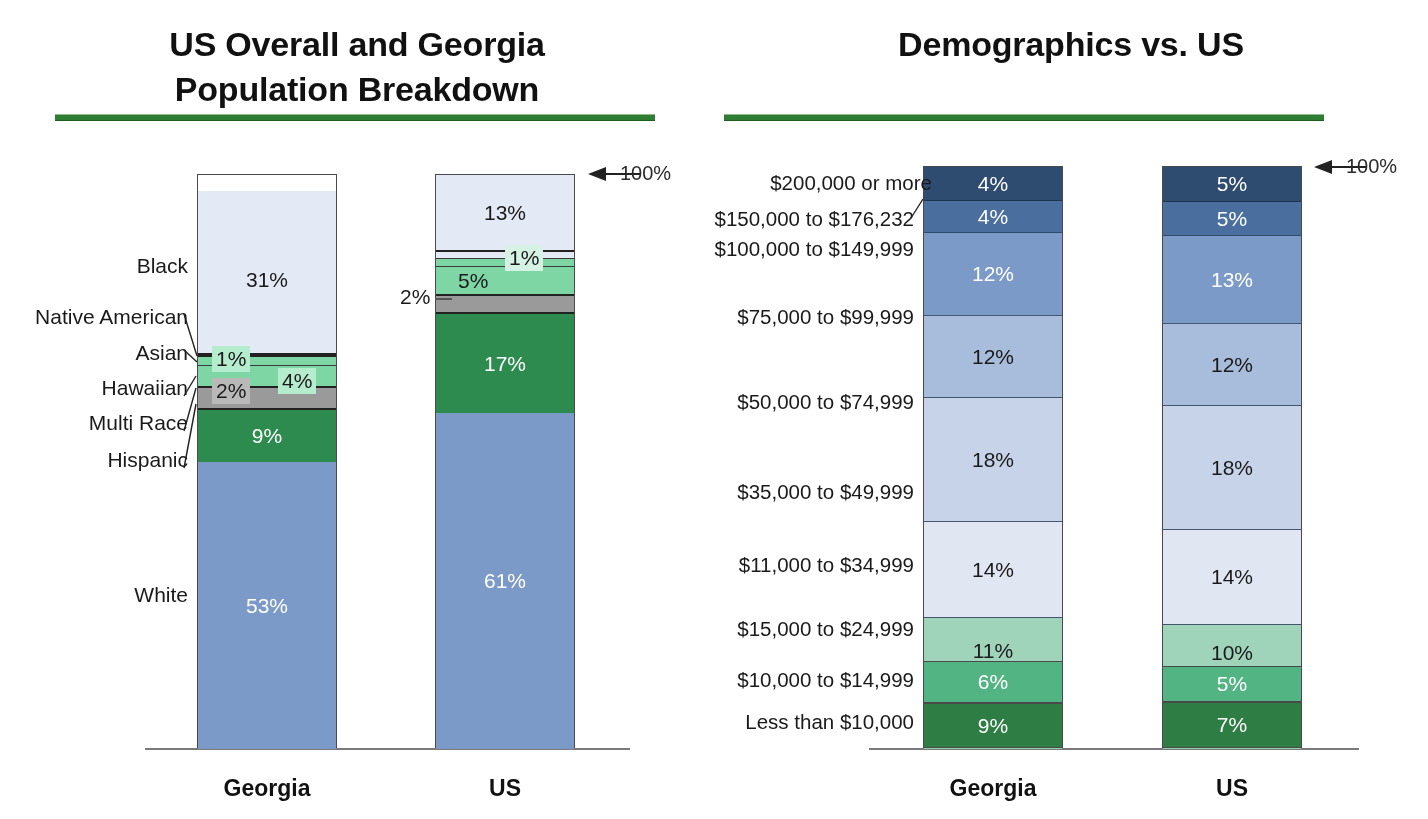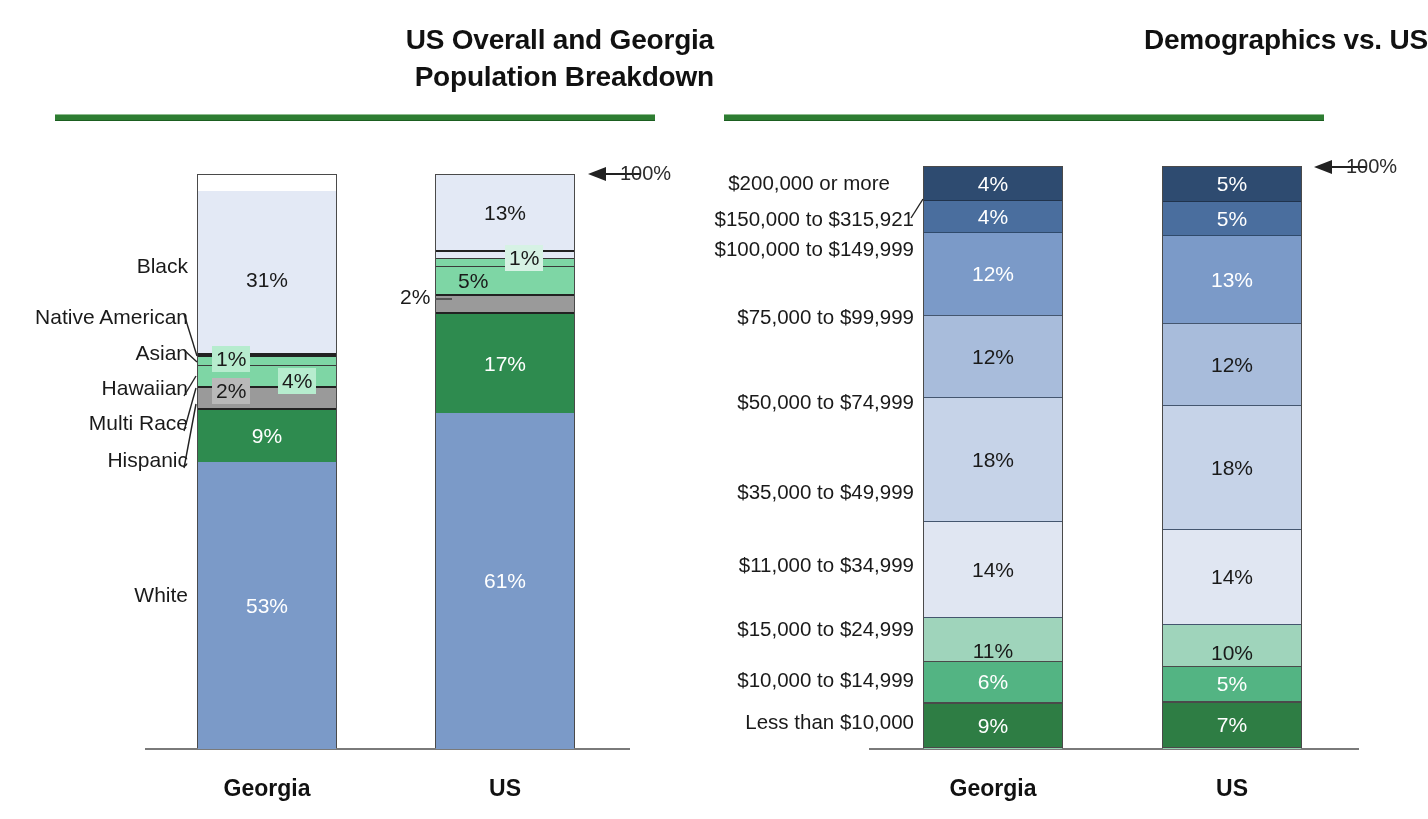--- a/index.html
+++ b/index.html
@@ -10,22 +10,22 @@
     color:#1a1a1a;
     overflow:hidden;
     position:relative;
   }
   .panel{position:absolute;top:0;height:819px;}
   #panel-race{left:0;width:714px;}
   #panel-income{left:714px;width:714px;}
 
   .chart-title{
     position:absolute;left:0;width:714px;top:22px;
-    text-align:right;
-    font-size:28px;font-weight:bold;line-height:1.32;
+    text-align:center;
+    font-size:34px;font-weight:bold;line-height:1.32;
     color:#111111;
     letter-spacing:-0.2px;
   }
   .title-rule{
     position:absolute;height:5px;
     background:#2e7d32;
     border-top:1px solid #8fbc8f;
     border-bottom:1px solid #1b5e20;
   }
   #rule-race{left:55px;width:600px;top:114px;}
@@ -203,22 +203,22 @@
     <div class="seg" style="top:458px;height:62px;background:#9fd4bb;color:#1a1a1a;border-bottom:6px solid #0c4a6e;">10%</div>
     <div class="seg" style="top:520px;height:62px;background:#93d1ae;color:#1a1a1a;">11%</div>
   </div>
   <div class="bar" style="left:448px;top:666px;width:140px;height:36px;">
     <div class="seg" style="top:0;height:100%;background:#53b483;color:#ffffff;">5%</div>
   </div>
   <div class="bar" style="left:448px;top:702px;width:140px;height:46px;">
     <div class="seg" style="top:0;height:100%;background:#2e7d44;color:#ffffff;">7%</div>
   </div>
 
-  <div class="inc-label" style="right:538px;top:171px;">$200,000 or more</div>
-  <div class="inc-label" style="right:514px;top:207px;">$150,000 to $315,921</div>
+  <div class="inc-label" style="right:496px;top:171px;">$200,000 or more</div>
+  <div class="inc-label" style="right:514px;top:207px;">$150,000 to $176,232</div>
   <div class="inc-label" style="right:514px;top:237px;">$100,000 to $149,999</div>
   <div class="inc-label" style="right:514px;top:305px;">$75,000 to $99,999</div>
   <div class="inc-label" style="right:514px;top:390px;">$50,000 to $74,999</div>
   <div class="inc-label" style="right:514px;top:480px;">$35,000 to $49,999</div>
   <div class="inc-label" style="right:514px;top:553px;">$11,000 to $34,999</div>
   <div class="inc-label" style="right:514px;top:617px;">$15,000 to $24,999</div>
   <div class="inc-label" style="right:514px;top:668px;">$10,000 to $14,999</div>
   <div class="inc-label" style="right:514px;top:710px;">Less than $10,000</div>
 
   <svg class="leaders" width="714" height="819">

